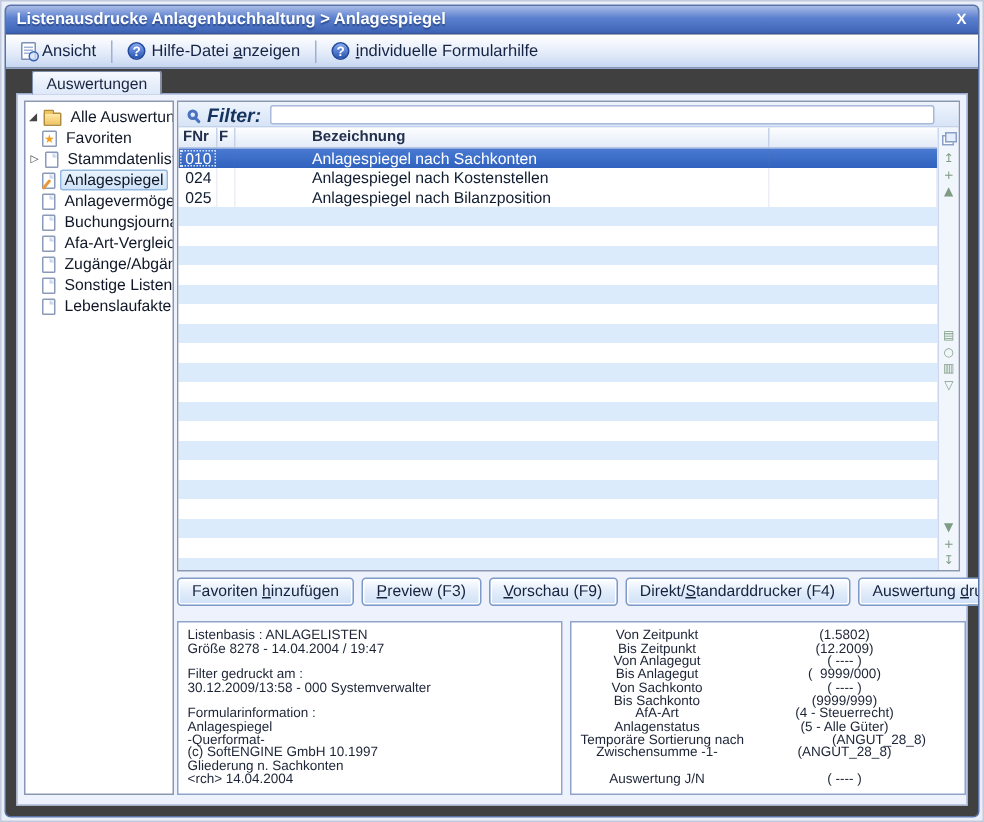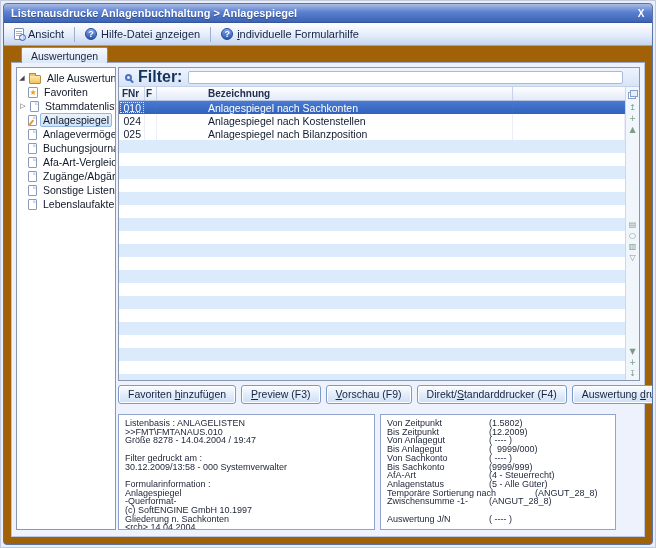--- a/index.html
+++ b/index.html
@@ -1,19 +1,19 @@
 <!DOCTYPE html>
 <html><head>
 <meta charset="utf-8">
 <style>
   * { box-sizing: border-box; margin: 0; padding: 0; }
   html,body { width:656px; height:548px; background:#fff; overflow:hidden;
               font-family:"Liberation Sans","DejaVu Sans",sans-serif; }
   .frame { position:absolute; inset:0; border:1px solid #c2cbdd; background:#e9eef8; padding:2px; }
-  .window { width:100%; height:100%; background:#a16207; border:1px solid #5a74a8;
+  .window { width:100%; height:100%; background:#404040; border:1px solid #5a74a8;
             border-radius:4px; display:flex; flex-direction:column; overflow:hidden; }
 
   
   .titlebar { height:19px; flex:0 0 19px; display:flex; align-items:center;
               background:linear-gradient(#a9bce6,#5b80cf 45%,#3d63b5);
               border-bottom:1px solid #35569c; }
   .titlebar .title { flex:1; color:#fff; font-size:11px; font-weight:bold; padding-left:7px;
                      text-shadow:0 1px 1px #2a4a8a; white-space:nowrap; }
   .titlebar .close { width:22px; color:#fff; font-size:10px; font-weight:bold; text-align:center; cursor:default; }
 
@@ -77,21 +77,21 @@
   
   .grid-box { position:absolute; left:106px; top:4px; width:522px; height:314px;
               border:1px solid #8a97b0; background:#fff; display:flex; flex-direction:column; }
   .filter-row { flex:0 0 17px; display:flex; align-items:center;
                 background:linear-gradient(#eef4fd,#d7e4f7); border-bottom:1px solid #c4d2ec;
                 padding:0 4px; gap:6px; }
   .mag-ic { width:7px; height:7px; border:2px solid #4a72c0; border-radius:50%; position:relative;
             flex:0 0 7px; margin-left:2px; }
   .mag-ic::after { content:""; position:absolute; width:5px; height:2px; background:#4a72c0;
                    transform:rotate(45deg); right:-4px; bottom:-3px; border-radius:1px; }
-  .filter-label { font-size:16px; font-weight:bold; color:#15335f; }
+  .filter-label { font-size:13px; font-weight:bold; color:#15335f;font-style:italic; }
   .filter-input { flex:1; height:13px; border:1px solid #a9b9d9; border-radius:2px;
                   background:#fff; font-size:10px; padding:0 3px; margin-right:12px; outline:none; }
   .grid-body { flex:1; display:flex; overflow:hidden; }
   .grid-main { flex:1; display:flex; flex-direction:column; overflow:hidden; }
   .header-row { flex:0 0 14px; display:flex; align-items:center;
                 background:linear-gradient(#fdfeff,#e3ebf8); border-bottom:1px solid #b7c5e0;
                 font-size:10px; color:#22304e; }
   .hcell { border-right:1px solid #c6d2e8; height:100%; display:flex; align-items:center;
            padding:0 3px; white-space:nowrap; overflow:hidden;font-weight:bold; }
   .c-fnr { width:26px; flex:0 0 26px; justify-content:flex-start; }
@@ -124,21 +124,21 @@
   .btn { padding:2px 9px 3px; font-size:10.5px; color:#15233f;
          background:linear-gradient(#fdfeff,#e4eefb 45%,#cfe0f6);
          border:1px solid #7e9ac8; border-radius:3px; box-shadow:inset 0 0 0 1px #fff;
          cursor:default; white-space:nowrap; font-family:inherit; }
 
   
   .info-box { position:absolute; top:351px; bottom:6px; background:#fff;
               border:1px solid #8fa3cc; padding:4px 6px; overflow:hidden;
               font-size:9px; line-height:8.7px; color:#1c2436; }
   .info-left { left:106px; width:257px; }
-  .info-right { left:368px; width:236px; }
+  .info-right { left:368px; width:264px;text-align:center; }
   .info-line { min-height:8.7px; white-space:pre; }
   .kv-row { display:flex; min-height:8.7px; white-space:pre; }
   .kv-label { width:102px; flex:0 0 102px; }
   .kv-val { flex:1; }
   .kv-row.indent .kv-val { padding-left:46px; }
 </style>
 </head>
 <body>
 
 <div class="frame">
@@ -280,21 +280,20 @@
       <div class="btn-row">
         <button class="btn"><span>Favoriten </span><span class="key">h</span><span>inzufügen</span></button>
         <button class="btn"><span></span><span class="key">P</span><span>review (F3)</span></button>
         <button class="btn"><span></span><span class="key">V</span><span>orschau (F9)</span></button>
         <button class="btn"><span>Direkt/</span><span class="key">S</span><span>tandarddrucker (F4)</span></button>
         <button class="btn"><span>Auswertung </span><span class="key">d</span><span>rucken</span></button>
       </div>
 
       <div class="info-box info-left">
         <div class="info-line">Listenbasis : ANLAGELISTEN</div>
-        <div class="info-line">&gt;&gt;FMT\FMTANAUS.010</div>
         <div class="info-line">Größe 8278 - 14.04.2004 / 19:47</div>
         <div class="info-line"></div>
         <div class="info-line">Filter gedruckt am :</div>
         <div class="info-line">30.12.2009/13:58 - 000 Systemverwalter</div>
         <div class="info-line"></div>
         <div class="info-line">Formularinformation :</div>
         <div class="info-line">Anlagespiegel</div>
         <div class="info-line">-Querformat-</div>
         <div class="info-line">(c) SoftENGINE GmbH 10.1997</div>
         <div class="info-line">Gliederung n. Sachkonten</div>

